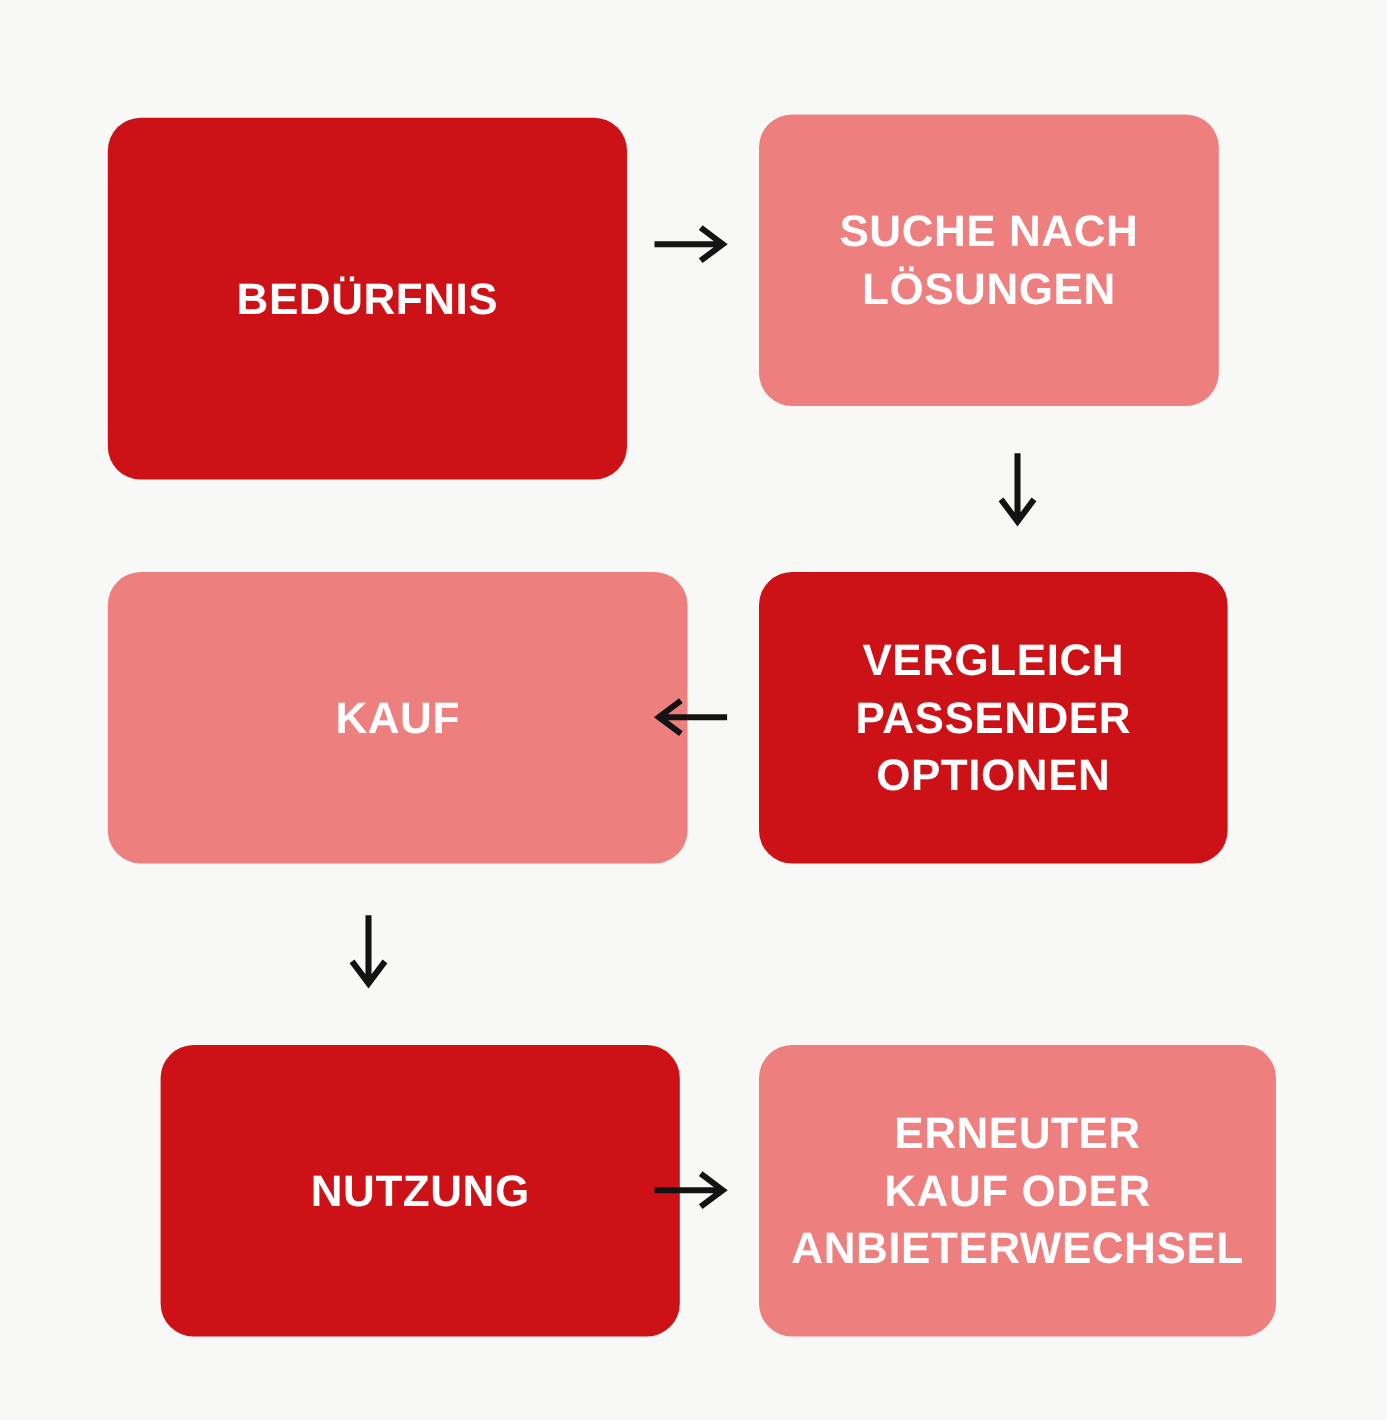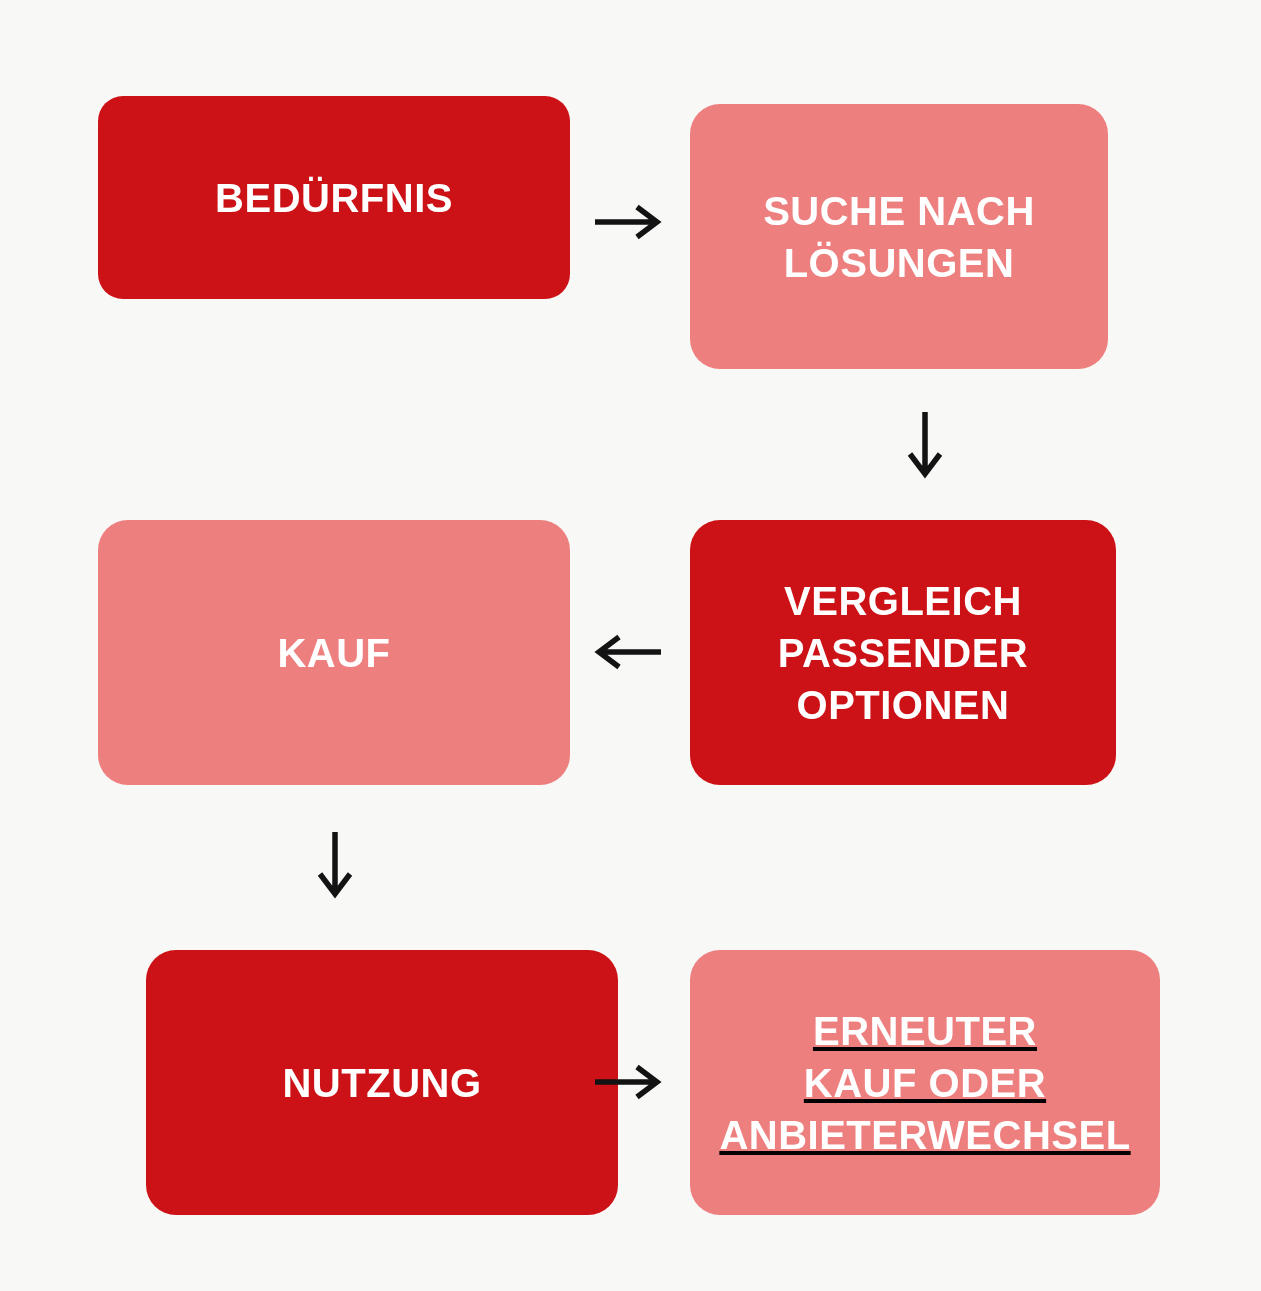--- a/index.html
+++ b/index.html
@@ -28,26 +28,26 @@
   .node.light { background: #ee7f7f; }
   .node-label {
     color: #ffffff;
     font-weight: 700;
     font-size: 40px;
     line-height: 1.3;
     letter-spacing: 0.5px;
     white-space: pre-line;
   }
   
-  #node-beduerfnis    { left:  98px; top:  96px; width: 472px; height: 203px; border-radius: 25px; }
+  #node-beduerfnis    { left:  98px; top:  107px; width: 472px; height: 329px; }
   #node-suche         { left: 690px; top:  104px; width: 418px; height: 265px; }
-  #node-kauf          { left:  98px; top: 520px; width: 472px; height: 265px; }
+  #node-kauf          { left:  98px; top: 520px; width: 527px; height: 265px; }
   #node-vergleich     { left: 690px; top: 520px; width: 426px; height: 265px; }
   #node-nutzung       { left:  98px; top: 950px; width: 472px; height: 265px; margin-left: 48px; }
-  #node-erneuter-kauf { left: 690px; top: 950px; width: 470px; height: 265px; text-decoration: underline; }
+  #node-erneuter-kauf { left: 690px; top: 950px; width: 470px; height: 265px; }
   .arrow {
     position: absolute;
   }
   #arrow-1 { left: 593px; top: 200px; }  
   #arrow-2 { left: 903px; top: 410px; }  
   #arrow-3 { left: 593px; top: 630px; }  
   #arrow-4 { left: 313px; top: 830px; }  
   #arrow-5 { left: 593px; top: 1060px; } 
   .arrow path {
     fill: none;

